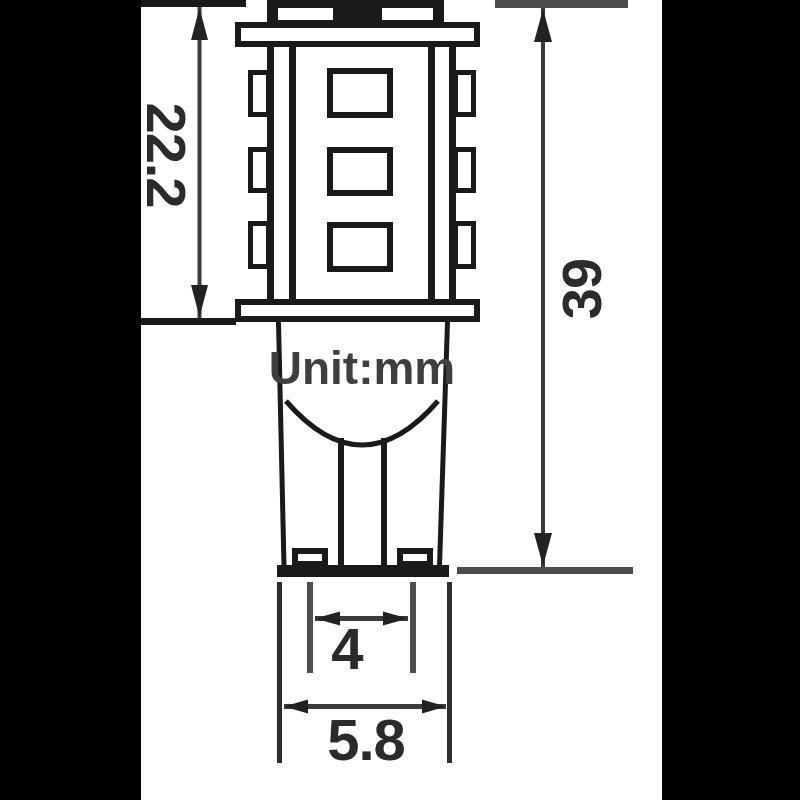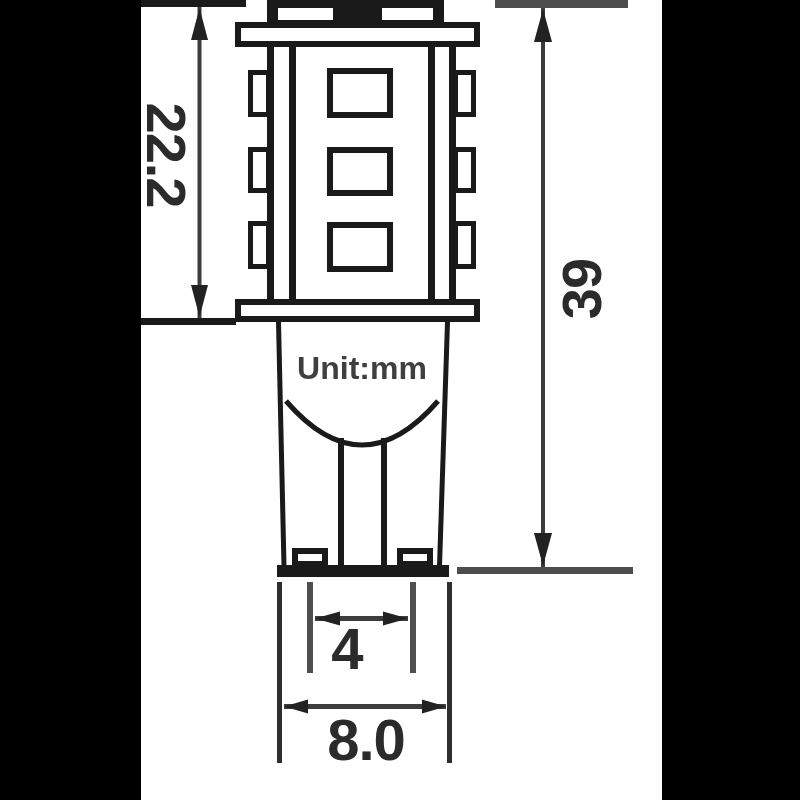--- a/index.html
+++ b/index.html
@@ -25,21 +25,21 @@
   }
   #label-contact-width{
     left:347px;top:649px;font-size:58px;
     transform:translate(-50%,-50%);
   }
   #label-base-width{
     left:366px;top:740px;font-size:58px;
     transform:translate(-50%,-50%);
   }
   #label-unit{
-    left:362px;top:368px;font-size:32px;color:#3f3f3f;letter-spacing:0;
+    left:362px;top:368px;font-size:46px;color:#3f3f3f;letter-spacing:0;
     transform:translate(-50%,-50%);
   }
 </style>
 </head>
 <body>
 
 <div id="stage">
 
   <div id="bar-left" class="bar"></div>
   <div id="bar-right" class="bar"></div>
@@ -128,17 +128,17 @@
       <polygon points="446,706.5 422,699.5 422,713.5" fill="#222222"></polygon>
     </g>
   </svg>
 
   <div id="label-tower-height" class="dim-label">22.2</div>
 
   <div id="label-total-length" class="dim-label">39</div>
 
   <div id="label-contact-width" class="dim-label">4</div>
 
-  <div id="label-base-width" class="dim-label">8.0</div>
+  <div id="label-base-width" class="dim-label">5.8</div>
 
   <div id="label-unit" class="dim-label">Unit:mm</div>
 
 </div>
 
 </body></html>

